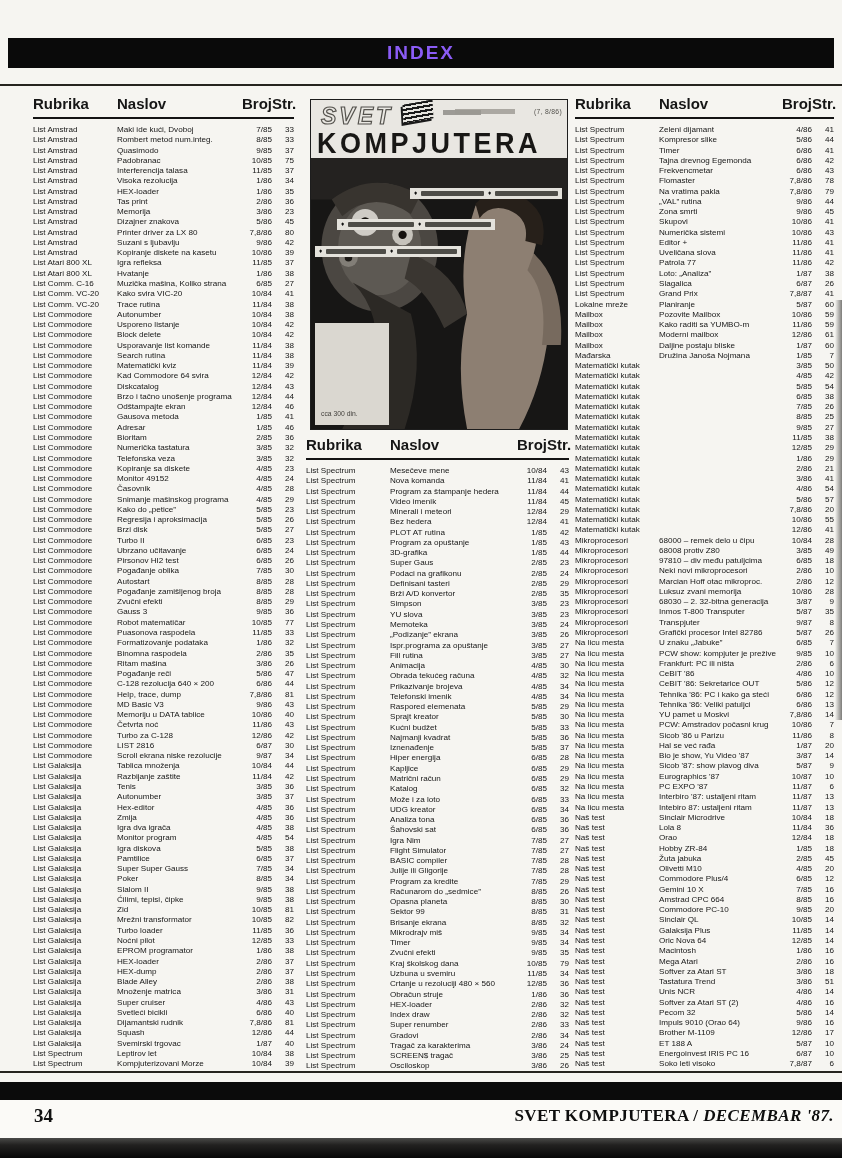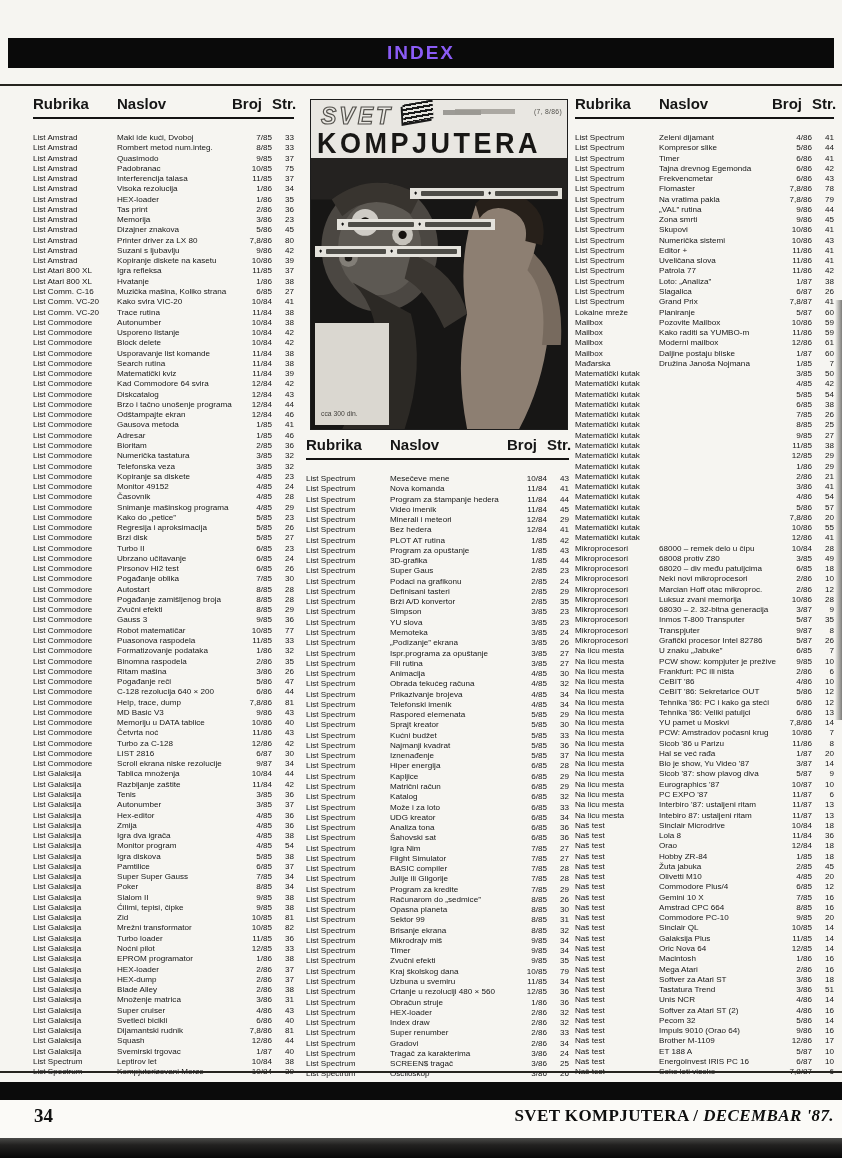--- a/index.html
+++ b/index.html
@@ -13,30 +13,30 @@
     display:flex;align-items:center;justify-content:center;}
   .index-bar span{color:#8b5cf6;font-size:19px;font-weight:bold;letter-spacing:2px;}
   .rule-top{position:absolute;left:0;top:84px;width:842px;height:1.6px;background:#26241f;}
   
   .col{position:absolute;}
   #col-left{left:33px;top:95px;width:261px;}
   #col-mid{left:306px;top:436px;width:263px;}
   #col-right{left:575px;top:95px;width:259px;}
   .col-header{display:flex;font-weight:bold;font-size:15px;border-bottom:2.2px solid #141414;
     padding-bottom:5px;}
-  .rows{margin-top:14px;}
+  .rows{margin-top:6px;}
   .trow{display:flex;height:10.28px;line-height:10.28px;font-size:8.1px;white-space:nowrap;}
   .c-rub{width:84px;flex:none;overflow:hidden;}
   .c-nas{flex:1;overflow:hidden;}
   .c-broj{width:36px;flex:none;text-align:right;}
   .c-str{width:22px;flex:none;text-align:right;}
   .h-rub{width:84px;flex:none;}
   .h-nas{flex:1;}
   .h-broj{width:36px;flex:none;text-align:right;}
-  .h-str{width:22px;flex:none;text-align:left;padding-left:10px;}
+  .h-str{width:22px;flex:none;text-align:left;}
   
   .cover{position:absolute;left:310px;top:99px;width:258px;height:331px;background:#fdfdfb;
     border:1.6px solid #1d1d1d;box-sizing:border-box;}
   .cover-inner{width:100%;height:100%;position:relative;background:#e9e7e2;overflow:hidden;}
   .cover-top{position:relative;height:58px;background:#e9e7e2;}
   .svet{position:absolute;left:10px;top:3px;font-size:23px;font-weight:bold;font-style:italic;
     letter-spacing:3px;color:rgba(90,90,88,0.0);-webkit-text-stroke:1.2px #55534e;}
   .flag-icon{position:absolute;left:92px;top:2px;width:30px;height:19px;
     background:repeating-linear-gradient(180deg,#1a1a1a 0 2.2px,#e6e4df 2.2px 4.4px);
     transform:skewY(-7deg) rotate(-3deg);box-shadow:-2px 2px 0 #1a1a1a;}
@@ -1316,21 +1316,21 @@
         <span class="c-str">28</span>
       </div>
       <div class="trow">
         <span class="c-rub">Mikroprocesori</span>
         <span class="c-nas">68008 protiv Z80</span>
         <span class="c-broj">3/85</span>
         <span class="c-str">49</span>
       </div>
       <div class="trow">
         <span class="c-rub">Mikroprocesori</span>
-        <span class="c-nas">68020 – div među patuljcima</span>
+        <span class="c-nas">97810 – div među patuljcima</span>
         <span class="c-broj">6/85</span>
         <span class="c-str">18</span>
       </div>
       <div class="trow">
         <span class="c-rub">Mikroprocesori</span>
         <span class="c-nas">Neki novi mikroprocesori</span>
         <span class="c-broj">2/86</span>
         <span class="c-str">10</span>
       </div>
       <div class="trow">

